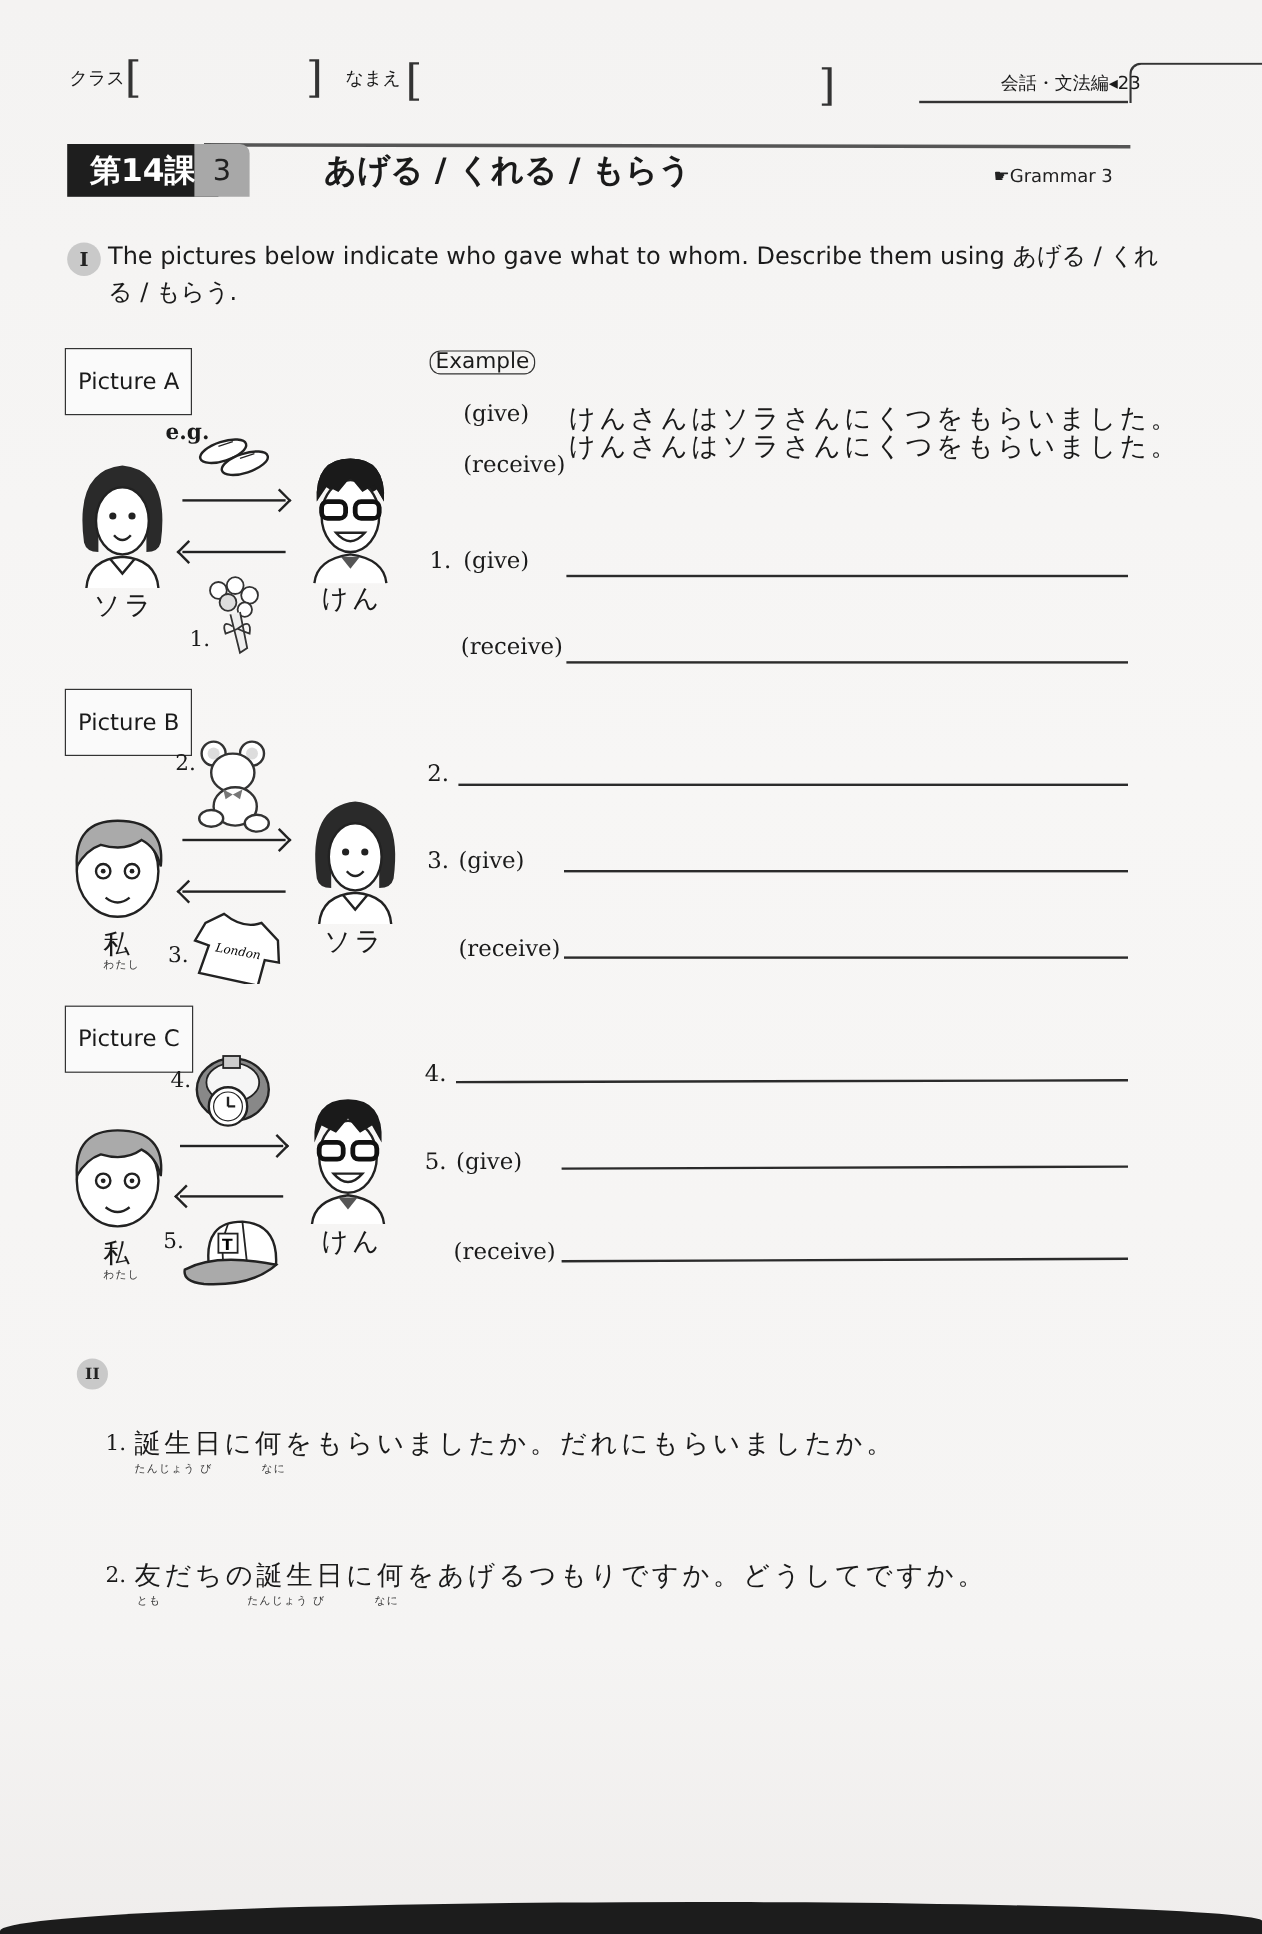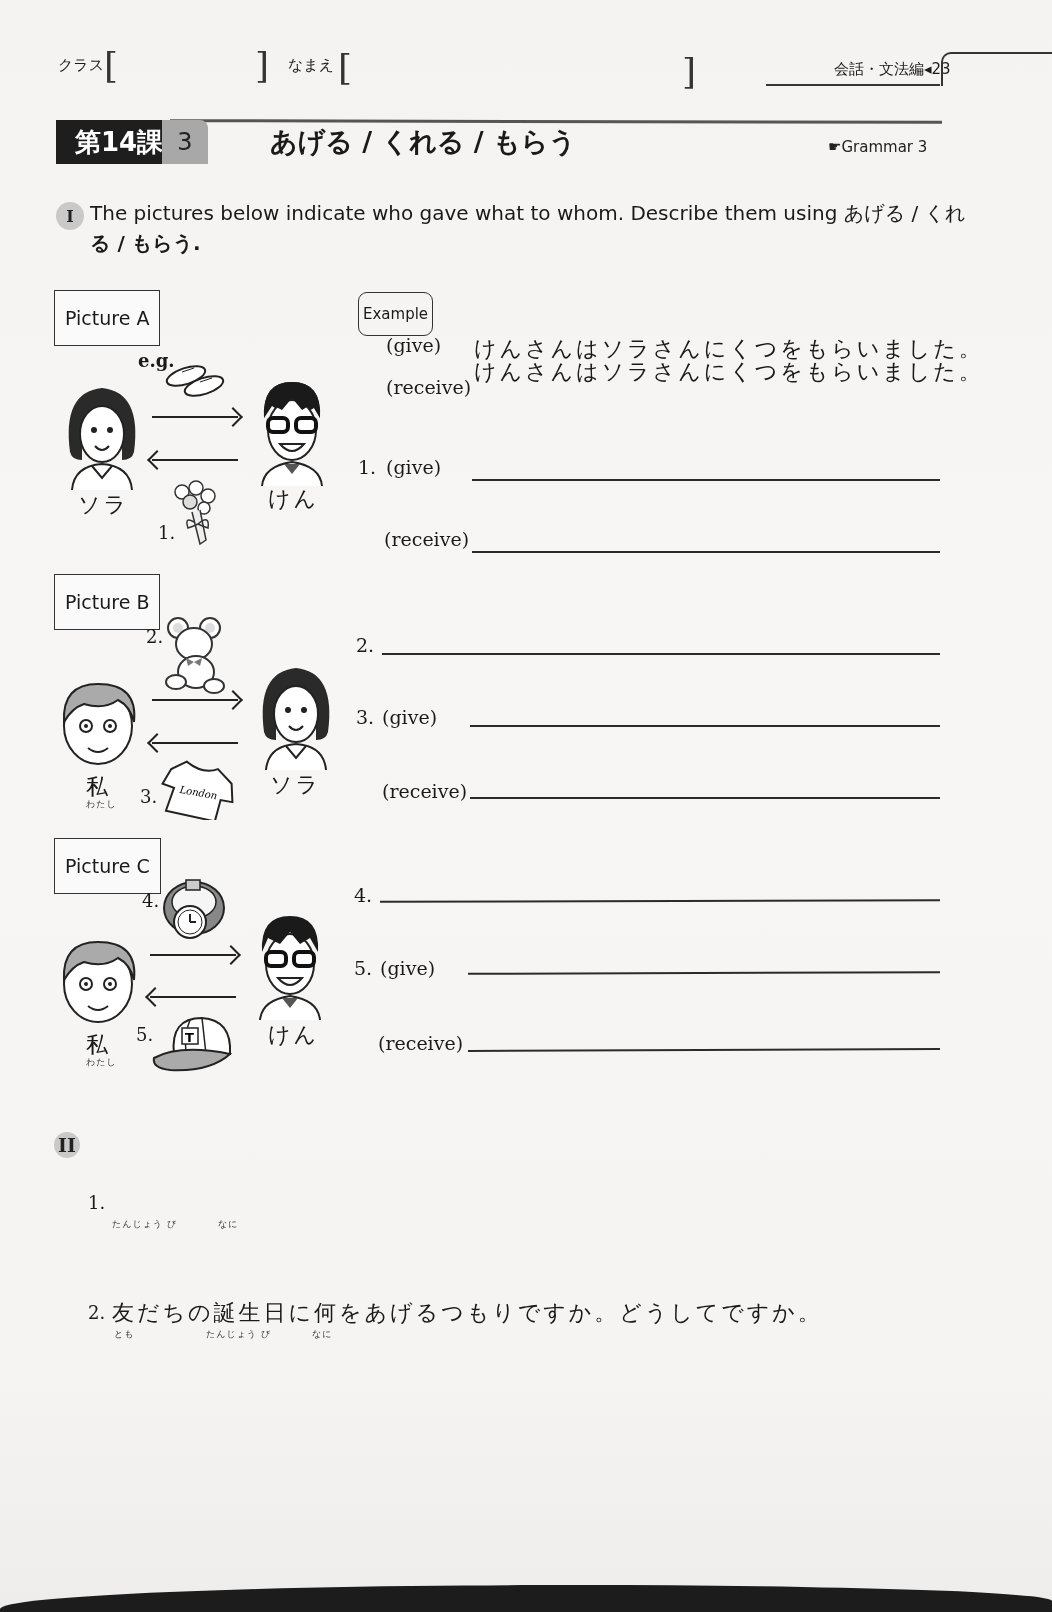--- a/index.html
+++ b/index.html
@@ -31,21 +31,21 @@
   .grammar-ref { font-size: 15px; color: #222; }
 
   
   .roman-circle {
     width: 28px; height: 28px; border-radius: 50%; background: #c9c9c9;
     font-family: "DejaVu Serif", serif; font-size: 16px; display:flex; align-items:center; justify-content:center; font-weight: bold; color:#222;
   }
   .instr { font-size: 20px; line-height: 30px; color: #1a1a1a; }
 
   .pic-label { border: 1.5px solid #333; font-size: 19px; padding: 16px 10px; background: #fafafa; }
-  .example-tag { border: 1.5px solid #333; border-radius: 9px; font-size: 15px; padding: 12px 4px; line-height: 18px; }
+  .example-tag { border: 1.5px solid #333; border-radius: 9px; font-size: 18px; padding: 0 4px; line-height: 18px; }
   .serif { font-family: "DejaVu Serif", serif; }
   .verb { font-family: "DejaVu Serif", serif; font-size: 19px; }
   .jp { font-size: 22px; letter-spacing: 3px; }
   .answer-line { height: 2px; background: #2b2b2b; }
 
   .name-jp { font-size: 22px; letter-spacing: 3px; font-family: Liberation Mono, monospace; }
   .num { font-family: "DejaVu Serif", serif; font-size: 18px; }
   .ruby { font-size: 9px; letter-spacing: 1px; color:#333; }
 
   .arrow { height: 2px; background: #222; }
@@ -81,21 +81,21 @@
   <div class="abs title-rule" style="left:170px;top:120px;width:772px;transform:rotate(0.12deg);"></div>
   <div class="abs lesson-badge" style="left:56px;top:120px;width:126px;height:44px;">第14課</div>
   <div class="abs section-badge" style="left:162px;top:120px;width:46px;height:44px;">3</div>
   <span class="abs title-text" style="left:222px;top:124px;">あげる / くれる / もらう</span>
   <span class="abs grammar-ref" style="left:828px;top:138px;">☛Grammar 3</span>
 
   <div class="abs roman-circle" style="left:56px;top:202px;">
       <span>I</span>
     </div>
   <span class="abs instr" style="left:90px;top:198px;white-space:nowrap;">The pictures below indicate who gave what to whom. Describe them using あげる / くれ</span>
-  <span class="abs instr" style="left:90px;top:228px;font-weight:bold;">る / もらう.</span>
+  <span class="abs instr" style="left:90px;top:228px;">る / もらう.</span>
 
   <div class="abs pic-label" style="left:54px;top:290px;">Picture A</div>
   <span class="abs serif" style="left:138px;top:350px;font-weight:bold;font-size:18px;">e.g.</span>
   <svg class="abs" style="left:164px;top:360px;" width="64" height="40">
     <ellipse cx="22" cy="16" rx="20" ry="8" fill="#fff" stroke="#222" stroke-width="2" transform="rotate(-18 22 16)"></ellipse>
     <ellipse cx="40" cy="26" rx="20" ry="8" fill="#fff" stroke="#222" stroke-width="2" transform="rotate(-18 40 26)"></ellipse>
     <line x1="18" y1="12" x2="30" y2="8" stroke="#222"></line>
       <line x1="36" y1="22" x2="48" y2="18" stroke="#222"></line>
   </svg>
 
@@ -250,25 +250,26 @@
   <span class="abs verb" style="left:354px;top:884px;">4.</span>
   <div class="abs answer-line" style="left:380px;top:900px;width:560px;transform:rotate(-0.15deg);"></div>
 
   <span class="abs verb" style="left:354px;top:957px;">5.</span>
   <span class="abs verb" style="left:380px;top:957px;">(give)</span>
   <div class="abs answer-line" style="left:468px;top:972px;width:472px;transform:rotate(-0.2deg);"></div>
 
   <span class="abs verb" style="left:378px;top:1032px;">(receive)</span>
   <div class="abs answer-line" style="left:468px;top:1049px;width:472px;transform:rotate(-0.25deg);"></div>
 
-  <div class="abs roman-circle" style="left:54px;top:1132px;width:26px;height:26px;font-size:19px;">
+  <div class="abs roman-circle" style="left:64px;top:1132px;width:26px;height:26px;font-size:13px;">
       <span>II</span>
     </div>
 
   <span class="abs num" style="left:88px;top:1192px;">1.</span>
+  <span class="abs q-text" style="left:112px;top:1188px;">誕生日に何をもらいましたか。だれにもらいましたか。</span>
   <span class="abs ruby" style="left:112px;top:1218px;">たんじょう び</span>
   <span class="abs ruby" style="left:218px;top:1218px;">なに</span>
   <div class="abs" style="left:88px;top:1240px;width:852px;height:50px;"></div>
 
   <span class="abs num" style="left:88px;top:1302px;">2.</span>
   <span class="abs q-text" style="left:112px;top:1298px;">友だちの誕生日に何をあげるつもりですか。どうしてですか。</span>
   <span class="abs ruby" style="left:114px;top:1328px;">とも</span>
   <span class="abs ruby" style="left:206px;top:1328px;">たんじょう び</span>
   <span class="abs ruby" style="left:312px;top:1328px;">なに</span>
   <div class="abs" style="left:88px;top:1350px;width:852px;height:80px;"></div>

